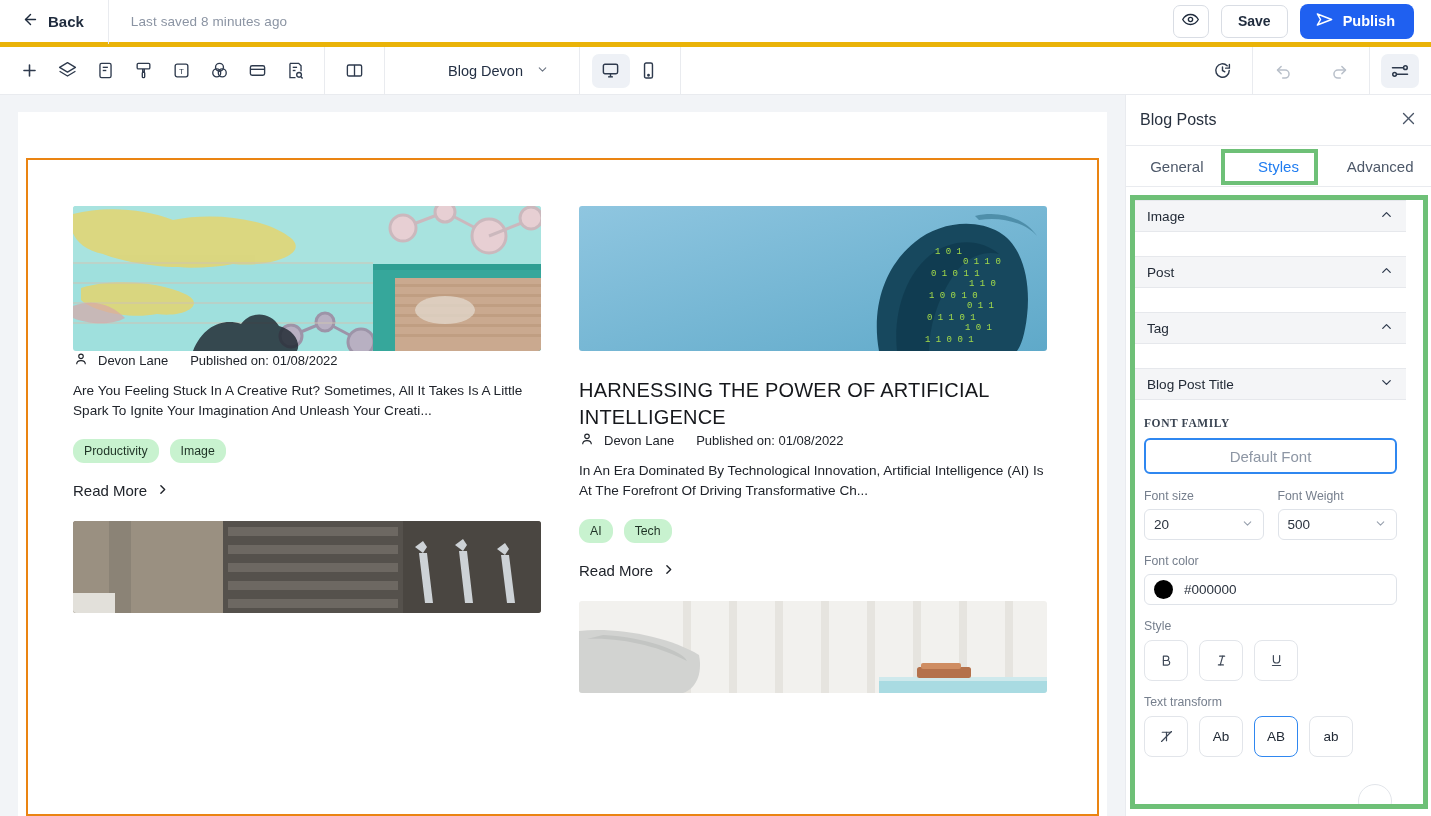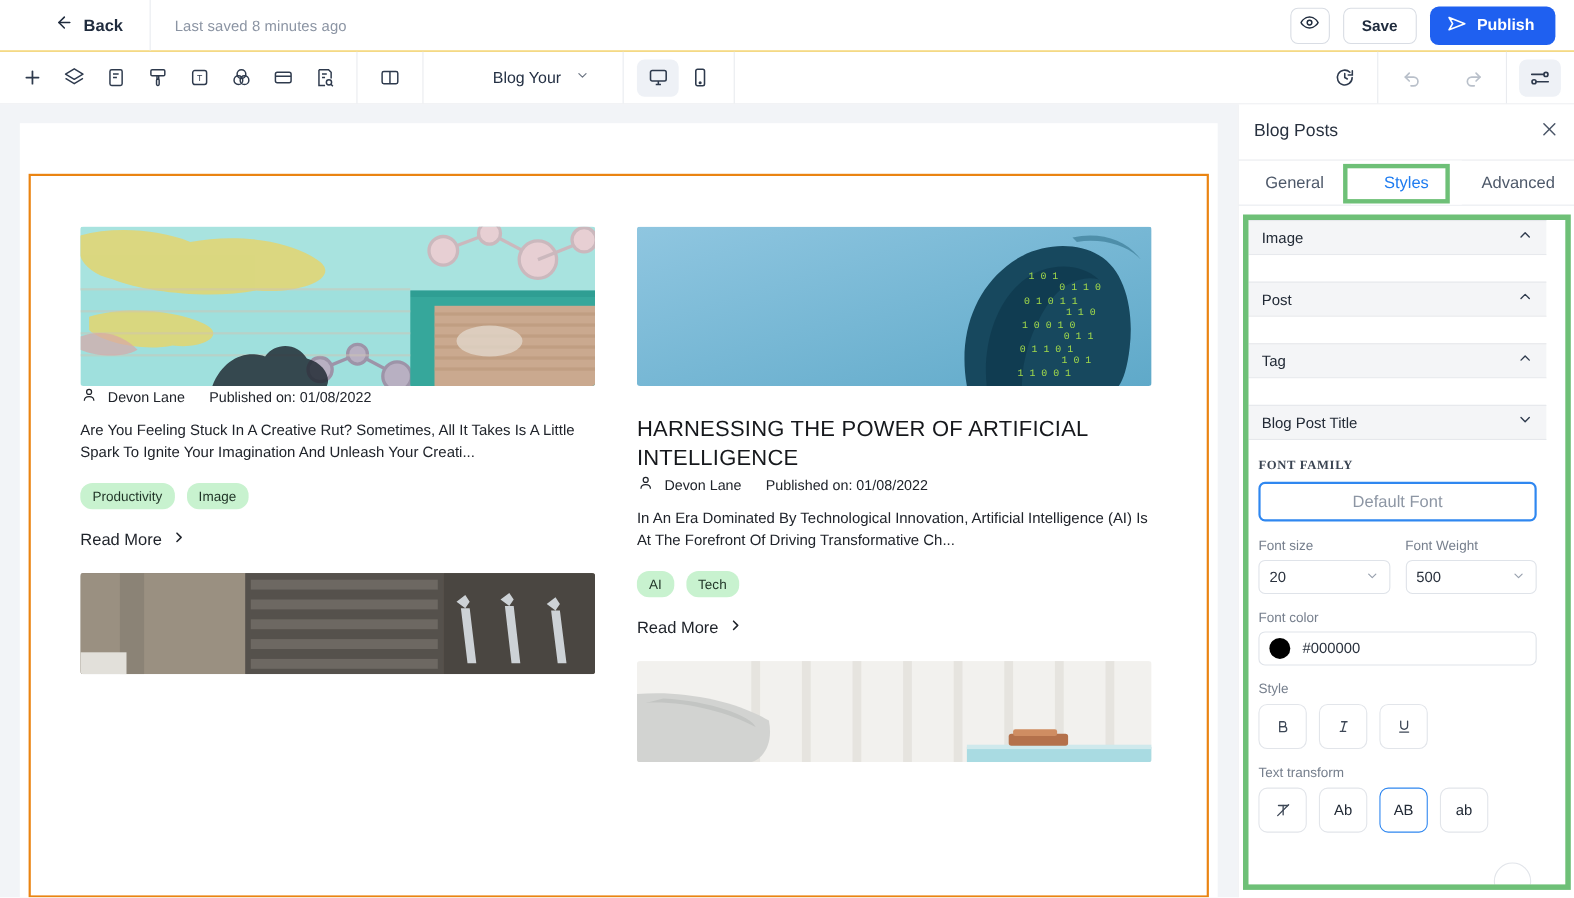--- a/index.html
+++ b/index.html
@@ -7,22 +7,22 @@
     width: 1431px; height: 816px;
     font-family: "Liberation Sans", sans-serif;
     background: #ffffff;
     overflow: hidden;
   }
   #app { position: relative; width: 1431px; height: 816px; background: #ffffff; }
 
   
   .topbar {
     position: absolute; left: 0; top: 0; width: 1431px; height: 47px;
-    background: #ffffff; border-bottom: 1px solid #eab308;
-    display: flex; align-items: center; padding-left: 28px;
+    background: #ffffff; border-bottom: 5px solid #eab308;
+    display: flex; align-items: center;
   }
   .back-btn {
     display: flex; align-items: center; gap: 9px;
     margin-left: 16px; padding: 4px 6px; cursor: pointer;
     color: #1f2b3d;
   }
   .back-btn .lbl { font-size: 15px; font-weight: 600; color: #1f2b3d; }
   .topbar-div {
     width: 1px; height: 46px; background: #e9ebef; margin-left: 18px;
   }
@@ -307,21 +307,21 @@
       <div class="tb-icon">
         <svg width="19" height="19" viewBox="0 0 24 24" fill="none" stroke="#2e3a4d" stroke-width="1.7">
             <rect x="3" y="5" width="18" height="14" rx="2"></rect>
             <line x1="12" y1="5" x2="12" y2="19"></line>
           </svg>
       </div>
     </div>
     <div class="tb-div" style="margin-left:11px;"></div>
 
     <div class="page-select" style="margin-left:53px;">
-      <span class="lbl">Blog Your</span>
+      <span class="lbl">Blog Devon</span>
       <span>
         <svg width="13" height="13" viewBox="0 0 24 24" fill="none" stroke="#6b7482" stroke-width="2" stroke-linecap="round" stroke-linejoin="round">
             <polyline points="6 9 12 15 18 9"></polyline>
           </svg>
       </span>
     </div>
     <div class="tb-div" style="margin-left:20px;"></div>
     <div class="tb-group" style="margin-left:12px;">
       <div class="tb-icon active">
         <svg width="19" height="19" viewBox="0 0 24 24" fill="none" stroke="#2e3a4d" stroke-width="1.8" stroke-linejoin="round">

